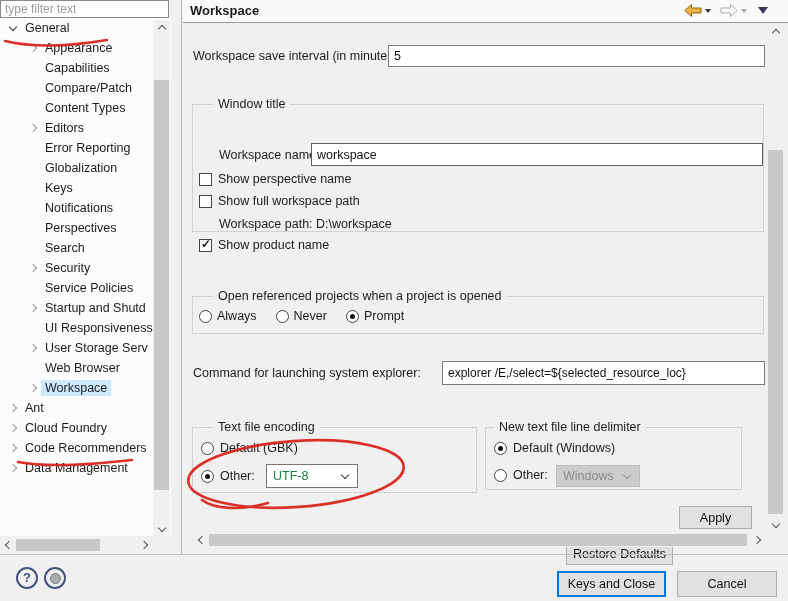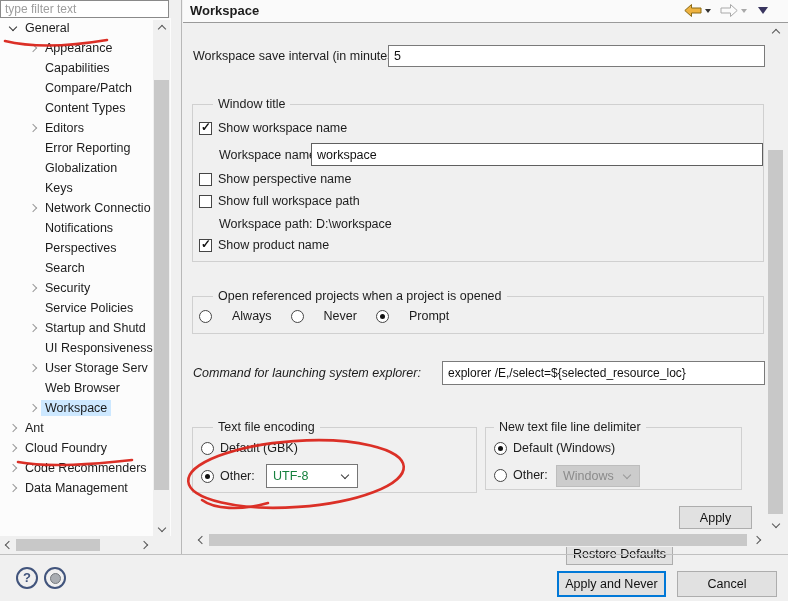--- a/index.html
+++ b/index.html
@@ -9,21 +9,21 @@
   .lbl{position:absolute;font-size:12.5px;white-space:nowrap;}
   .tfield{position:absolute;background:#fff;border:1px solid #7a7a7a;font-size:12.5px;
           display:flex;align-items:center;padding-left:5px;color:#111;white-space:nowrap;overflow:hidden;}
   .group{position:absolute;border:1px solid #d0d0d0;}
   .group-label{position:absolute;top:-8px;left:20px;background:#f0f0f0;padding:0 5px;font-size:12.5px;white-space:nowrap;}
   .crow{position:absolute;display:flex;align-items:center;gap:6px;font-size:12.5px;white-space:nowrap;}
   .cb{width:13px;height:13px;border:1px solid #454545;background:#fff;position:relative;flex:0 0 13px;}
   .cb.on::after{content:'\2713';position:absolute;left:1px;top:-3px;font-size:12px;font-weight:bold;color:#111;}
   .radio{width:13px;height:13px;border:1px solid #454545;border-radius:50%;background:#fff;position:relative;flex:0 0 13px;}
   .radio.on::after,.opt.selected .radio::after{content:'';position:absolute;left:3px;top:3px;width:5px;height:5px;border-radius:50%;background:#111;}
-  .opt{display:flex;align-items:center;gap:20px;}
+  .opt{display:flex;align-items:center;gap:5px;}
   .combo{position:absolute;background:#fff;border:1px solid #767676;display:flex;align-items:center;
          font-size:12.5px;padding-left:6px;color:#15803d;}
   .combo .chev{position:absolute;right:9px;width:6px;height:6px;border-right:1.5px solid #3a3a3a;border-bottom:1.5px solid #3a3a3a;
                transform:rotate(45deg);margin-top:-3px;}
   .combo.disabled{background:#cccccc;color:#8b8b8b;border-color:#bdbdbd;}
   .combo.disabled .chev{border-color:#999;}
   .btn{position:absolute;display:flex;align-items:center;justify-content:center;background:#e1e1e1;
        border:1px solid #adadad;font-size:12.5px;color:#111;cursor:default;}
   .btn.default{border:2px solid #0078d7;}
   
@@ -111,24 +111,20 @@
       <div class="trow lvl1 arrow-none">
         <span class="tarrow"></span>
         <span class="tlabel">Globalization</span>
       </div>
 
       <div class="trow lvl1 arrow-none">
         <span class="tarrow"></span>
         <span class="tlabel">Keys</span>
       </div>
 
-      <div class="trow lvl1 arrow-collapsed">
-        <span class="tarrow"></span>
-        <span class="tlabel">Network Connectio</span>
-      </div>
 
       <div class="trow lvl1 arrow-none">
         <span class="tarrow"></span>
         <span class="tlabel">Notifications</span>
       </div>
 
       <div class="trow lvl1 arrow-none">
         <span class="tarrow"></span>
         <span class="tlabel">Perspectives</span>
       </div>
@@ -230,26 +226,22 @@
   <path d="M10.5 0.5 L10.5 4 L1 4 L1 9 L10.5 9 L10.5 12.5 L17.2 6.5 Z" fill="#fbfbfb" stroke="#a9a9a9"></path>
 </svg>
 <span class="tri gray" style="left:741px;top:9px;"></span>
 <span class="tri big" style="left:758px;top:7px;"></span>
 
 <div class="hline" style="left:183px;top:22px;width:605px;height:1px;"></div>
 
 <div class="lbl" style="left:193px;top:49px;">Workspace save interval (in minutes):</div>
 <div class="tfield" style="left:388px;top:45px;width:377px;height:22px;">5</div>
 
-<div class="group" style="left:192px;top:104px;width:572px;height:158px;">
+<div class="group" style="left:192px;top:104px;width:572px;height:128px;">
   <span class="group-label">Window title</span>
-  <div class="crow" style="left:6px;top:16px;">
-    <span class="cb on"></span>
-    <span>Show workspace name</span>
-  </div>
   <div class="lbl" style="left:26px;top:43px;">Workspace name:</div>
   <div class="tfield" style="left:118px;top:38px;width:452px;height:23px;border-color:#5f5f5f;">workspace</div>
   <div class="crow" style="left:6px;top:67px;">
     <span class="cb"></span>
     <span>Show perspective name</span>
   </div>
   <div class="crow" style="left:6px;top:89px;">
     <span class="cb"></span>
     <span>Show full workspace path</span>
   </div>
@@ -274,21 +266,21 @@
         <span>Never</span>
       </span>
 
       <span class="opt selected">
         <span class="radio"></span>
         <span>Prompt</span>
       </span>
     </div>
 </div>
 
-<div class="lbl" style="left:193px;top:366px;font-style:italic;">Command for launching system explorer:</div>
+<div class="lbl" style="left:193px;top:366px;">Command for launching system explorer:</div>
 <div class="tfield" style="left:442px;top:361px;width:323px;height:24px;font-size:12px;">explorer /E,/select=${selected_resource_loc}</div>
 
 <div class="group" style="left:192px;top:427px;width:285px;height:66px;">
   <span class="group-label">Text file encoding</span>
   <div class="crow" style="left:8px;top:13px;">
     <span class="radio"></span>
     <span>Default (GBK)</span>
   </div>
   <div class="crow" style="left:8px;top:41px;">
     <span class="radio on"></span>
@@ -339,21 +331,21 @@
     </div>
 </div>
 
 <div class="hline" style="left:0;top:554px;width:788px;height:1px;background:#c0c0c0;"></div>
 <div class="circle-btn" style="left:16px;top:567px;">
   <span class="qmark">?</span>
 </div>
 <div class="circle-btn" style="left:44px;top:567px;">
   <span class="inner-dot"></span>
 </div>
-<div class="btn default" style="left:557px;top:571px;width:109px;height:26px;">Apply and Never</div>
+<div class="btn default" style="left:557px;top:571px;width:109px;height:26px;">Keys and Close</div>
 <div class="btn" style="left:677px;top:571px;width:100px;height:26px;">Cancel</div>
 
 <svg id="annotation-overlay" viewBox="0 0 788 601">
   <g fill="none" stroke="#da251c" stroke-width="2.6" stroke-linecap="round" opacity="0.95">
     <path d="M5 41 C 30 47 65 47 107 40"></path>
     <path d="M18 462 C 50 468 95 464 132 460"></path>
     <ellipse cx="296" cy="474" rx="108" ry="33" transform="rotate(-4 296 474)"></ellipse>
     <path d="M268 503 C 240 511 214 509 202 500"></path>
   </g>
 </svg>

